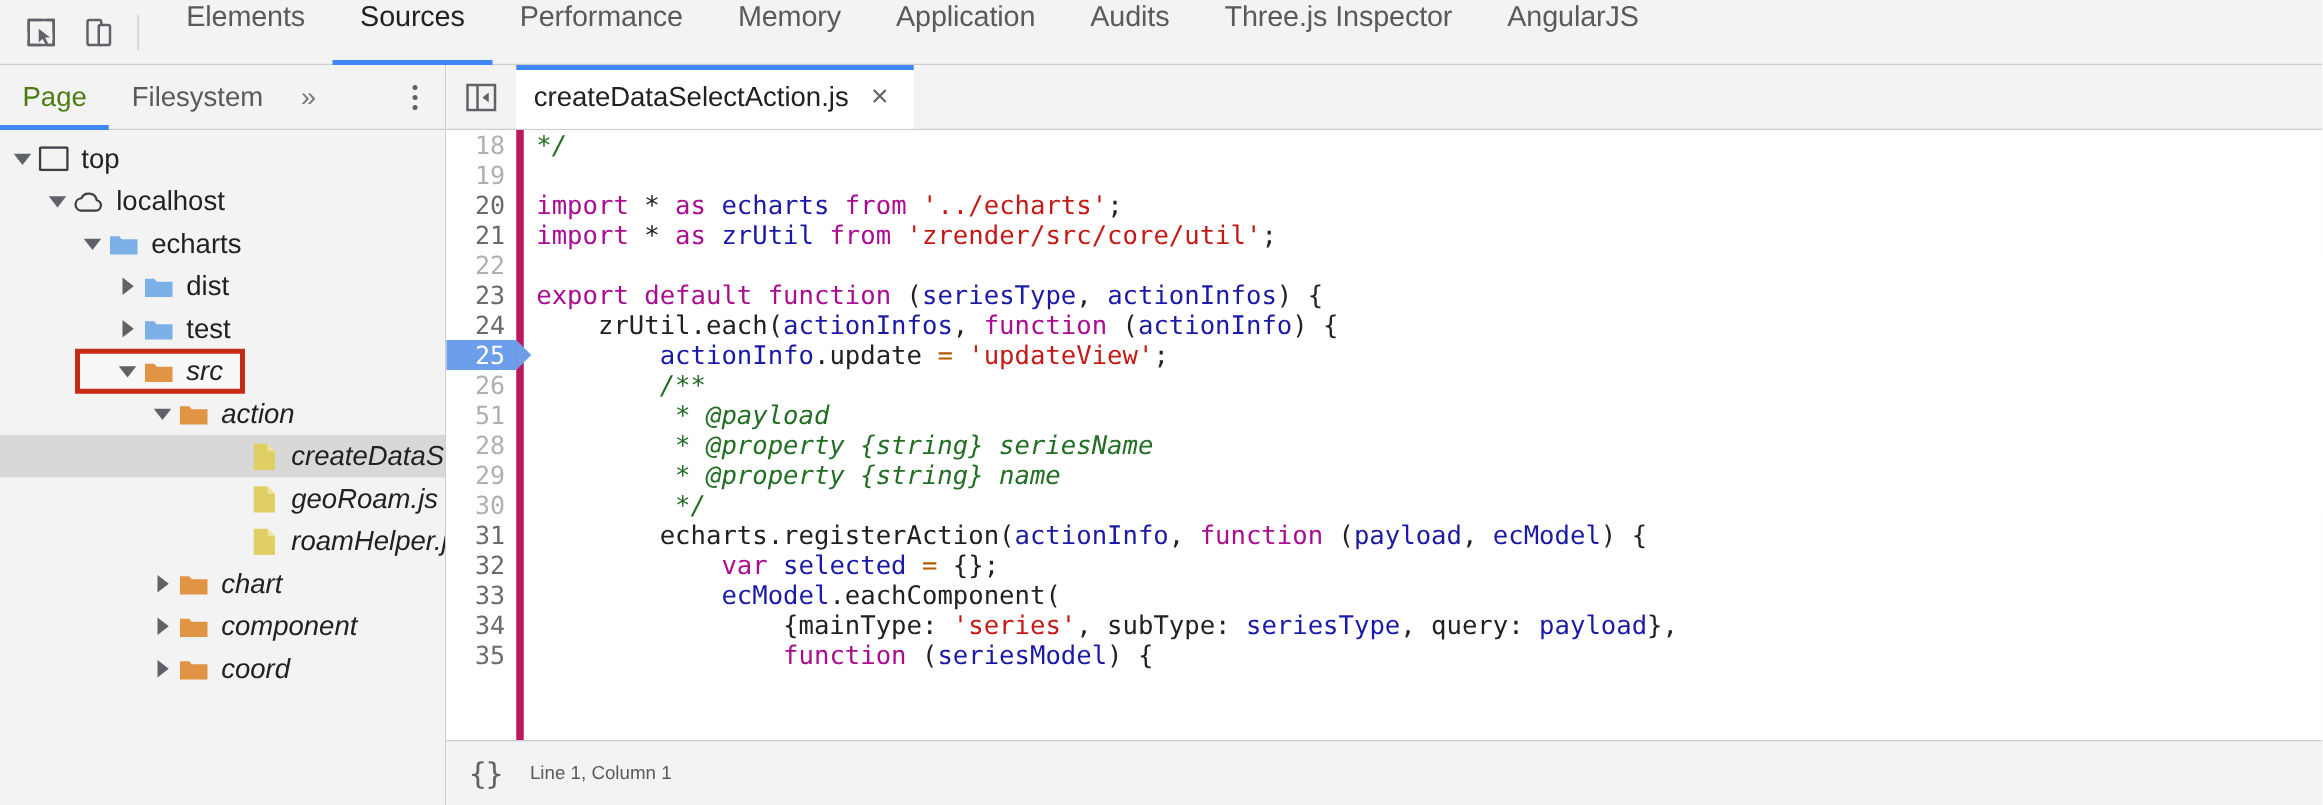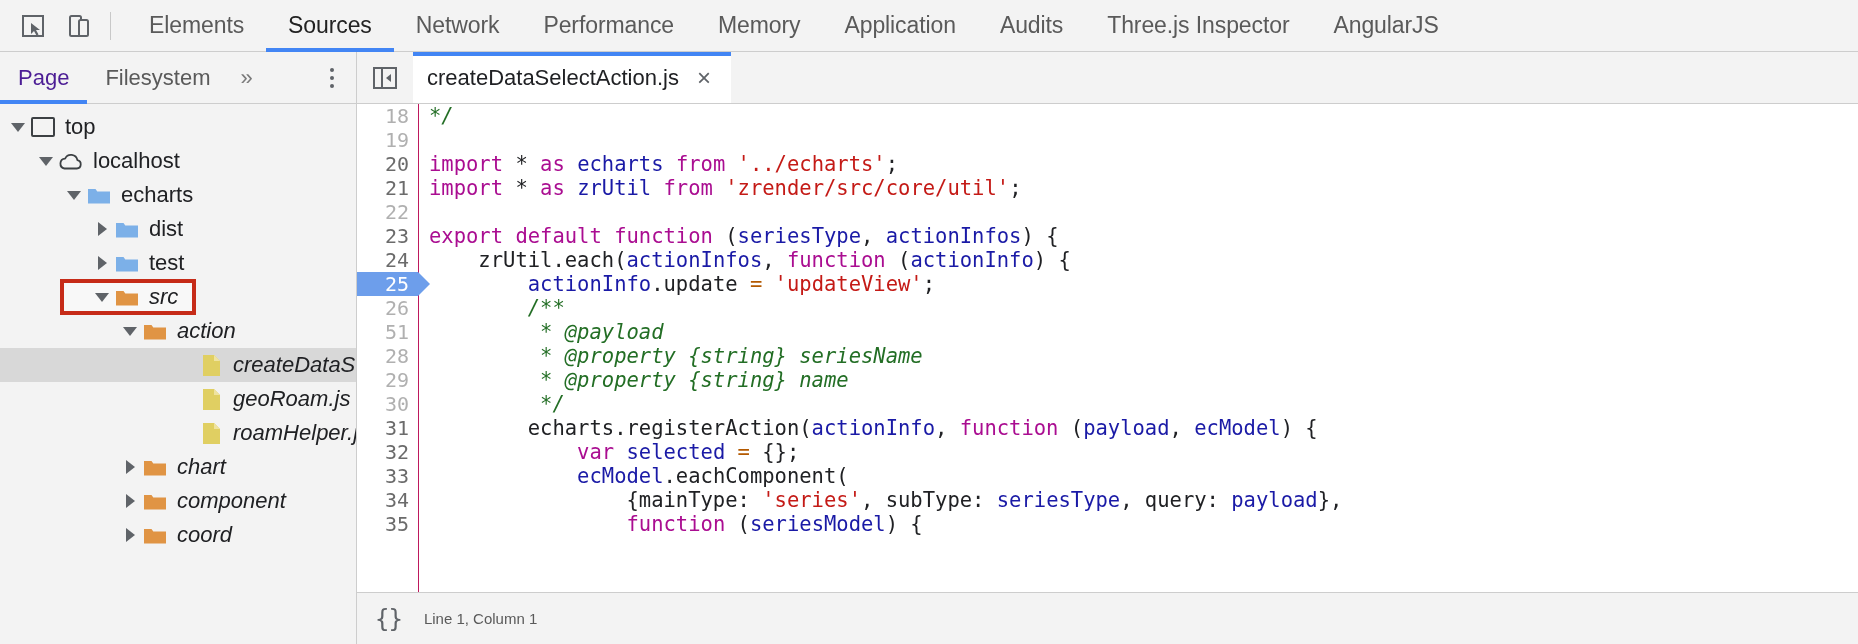--- a/index.html
+++ b/index.html
@@ -30,21 +30,21 @@
     cursor: pointer;
   }
   .tb-sep {
     width: 1px; height: 28px; background: #c8c8c8;
     margin: 0 16px 0 8px;
   }
   .panel-tabs { display: flex; align-items: center; height: 52px; }
   .ptab {
     position: relative;
     height: 52px;
-    display: flex; align-items: center; justify-content: center;
+    display: flex; align-items: flex-start; justify-content: center;
     padding: 0 22px;
     font-size: 23px;
     color: #5a5a5a;
     white-space: nowrap;
     cursor: pointer;
     letter-spacing: -0.1px;
   }
   .ptab.active { color: #222; }
   .ptab.active::after {
     content: ""; position: absolute;
@@ -68,21 +68,21 @@
     position: relative;
     border-bottom: 1px solid #cdcdcd;
   }
   .ntab {
     position: relative; height: 52px;
     display: flex; align-items: center;
     padding: 0 18px;
     font-size: 22px; color: #5a5a5a;
     cursor: pointer; white-space: nowrap;
   }
-  .ntab.active { color: #4c1d95; }
+  .ntab.active { color: #4d7c0f; }
   .ntab.active::after {
     content: ""; position: absolute; left: 0; right: 0; bottom: 0;
     height: 4px; background: #4285f4;
   }
   .ntab-more {
     font-size: 22px; color: #7a7a7a; padding: 0 12px;
     display: flex; align-items: center; height: 52px; cursor: pointer;
   }
   .nav-menu {
     margin-left: auto; margin-right: 16px;
@@ -176,21 +176,21 @@
     background: #fff;
     display: flex;
     position: relative;
     font-family: "DejaVu Sans Mono", monospace;
     font-size: 20.5px;
     line-height: 24px;
   }
   .gutter {
     width: 62px; min-width: 62px;
     background: #fff;
-    border-right: 1px solid #be185d;
+    border-right: 6px solid #be185d;
     padding-top: 0;
     text-align: right;
   }
   .gl {
     height: 24px; line-height: 24px;
     padding-right: 9px;
     color: #b0b0b0;
     font-size: 20px;
     position: relative;
   }
@@ -249,23 +249,20 @@
         <rect x="13" y="7" width="9" height="16" rx="1.5" stroke="#5f6368" stroke-width="2" fill="#f3f3f3"></rect>
       </svg>
     </div>
     <div class="tb-sep"></div>
     <div class="panel-tabs">
       <div class="ptab">
           <span>Elements</span>
         </div>
       <div class="ptab active">
           <span>Sources</span>
-        </div>
-      <div class="ptab">
-          <span>Network</span>
         </div>
       <div class="ptab">
           <span>Performance</span>
         </div>
       <div class="ptab">
           <span>Memory</span>
         </div>
       <div class="ptab">
           <span>Application</span>
         </div>

